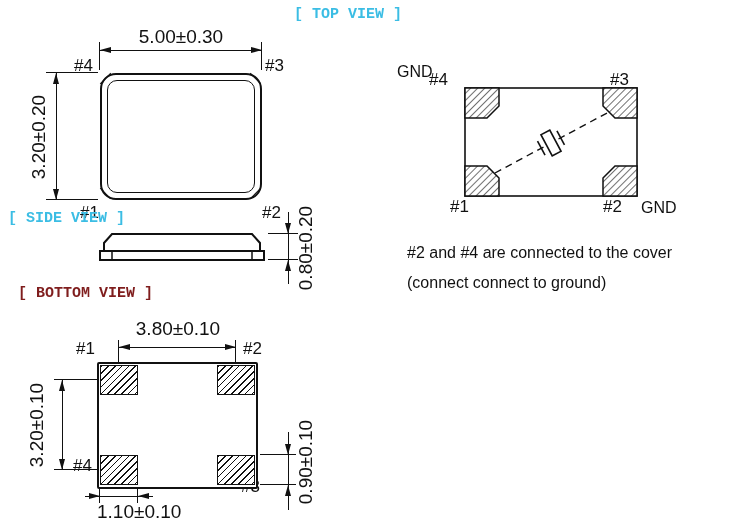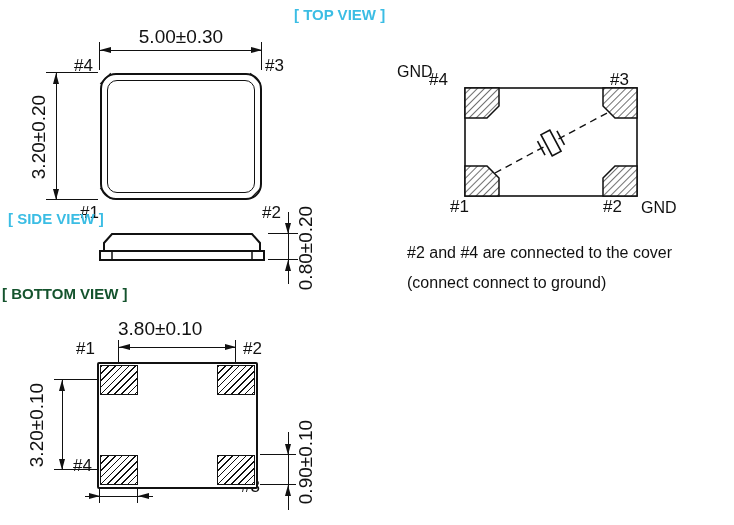--- a/index.html
+++ b/index.html
@@ -1,20 +1,20 @@
 <!DOCTYPE html>
 <html><head>
 <meta charset="utf-8">
 <style>
   * { margin:0; padding:0; box-sizing:border-box; }
   html,body { background:#fff; }
   body { width:734px; height:525px; font-family:"Liberation Sans", sans-serif; color:#111; }
   #canvas { position:relative; width:734px; height:525px; background:#fff; overflow:hidden; }
   .grp { position:absolute; inset:0; pointer-events:none; }
-  .view-label { position:absolute; font-weight:bold; font-size:15px; white-space:nowrap; }
+  .view-label { position:absolute; font-weight:bold; font-size:15px; white-space:nowrap;font-family:Liberation Mono, monospace; }
   .dim-text { position:absolute; font-size:19px; white-space:nowrap; }
   .pin-label { position:absolute; font-size:17px; white-space:nowrap; }
   .gnd-label { position:absolute; font-size:16px; white-space:nowrap; }
   .note { position:absolute; font-size:16px; white-space:nowrap;margin-left:45px; }
   .hline { position:absolute; border-top:1.5px solid #111; }
   .vline { position:absolute; border-left:1.5px solid #111; }
   .tick  { position:absolute; width:15px; border-top:1.5px solid #111; }
   .arrow { position:absolute; width:0; height:0; }
   .a-left  { border-top:3.5px solid transparent; border-bottom:3.5px solid transparent; border-right:11px solid #111; }
   .a-right { border-top:3.5px solid transparent; border-bottom:3.5px solid transparent; border-left:11px solid #111; }
@@ -105,23 +105,23 @@
 
     <div class="pin-label" style="left:450px; top:197px;">#1</div>
     <div class="pin-label" style="left:603px; top:197px;">#2</div>
     <div class="gnd-label" style="left:641px; top:199px;">GND</div>
 
     <div class="note" style="left:362px; top:244px;">#2 and #4 are connected to the cover</div>
     <div class="note" style="left:362px; top:274px;">(connect connect to ground)</div>
   </div>
 
   <div class="grp">
-    <div class="view-label" style="left: 2px; top: 285px; color: #14532d;">[ BOTTOM VIEW ]</div>
+    <div class="view-label" style="left: 18px; top: 285px; color: #7f1d1d;">[ BOTTOM VIEW ]</div>
 
-    <div class="dim-text" style="left:118px; top:318px; width:120px; ">3.80±0.10</div>
+    <div class="dim-text" style="left:118px; top:318px; width:120px; text-align:center;">3.80±0.10</div>
     <div class="hline" style="left:119px; top:347px; width:117px;"></div>
     <div class="arrow a-left" style="left:119px; top:344px;"></div>
     <div class="arrow a-right" style="left:225px; top:344px;"></div>
     <div class="vline" style="left:118px; top:340px; height:24px;"></div>
     <div class="vline" style="left:235px; top:340px; height:24px;"></div>
 
     <div class="pin-label" style="left:76px;  top:339px;">#1</div>
     <div class="pin-label" style="left:243px; top:339px;">#2</div>
     <div class="pin-label" style="left:73px;  top:456px;">#4</div>
     <div class="pin-label" style="left:241px; top:477px;">#3</div>
@@ -144,15 +144,16 @@
     <div class="vline" style="left:288px; top:432px; height:78px;"></div>
     <div class="arrow a-down" style="left:285px; top:444px;"></div>
     <div class="arrow a-up" style="left:285px; top:485px;"></div>
     <div class="dim-text rot" style="left:246px; top:452px; width:120px;">0.90±0.10</div>
 
     <div class="vline" style="left:99px;  top:489px; height:14px;"></div>
     <div class="vline" style="left:137px; top:489px; height:14px;"></div>
     <div class="hline" style="left:85px; top:496px; width:68px;"></div>
     <div class="arrow a-right" style="left:89px;  top:493px;"></div>
     <div class="arrow a-left" style="left:138px; top:493px;"></div>
+    <div class="dim-text" style="left:97px; top:501px;">1.10±0.10</div>
   </div>
 
 </div>
 
 </body></html>

